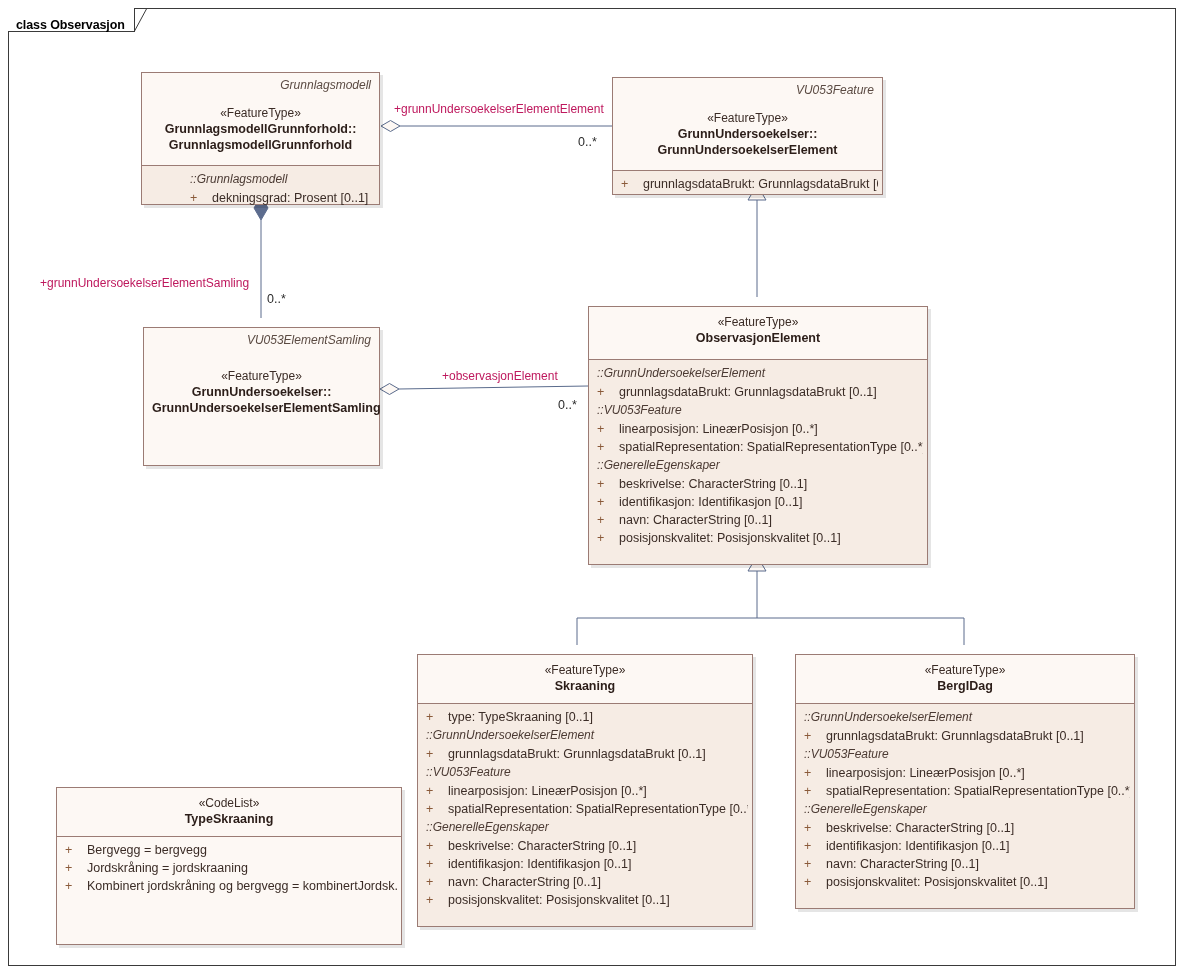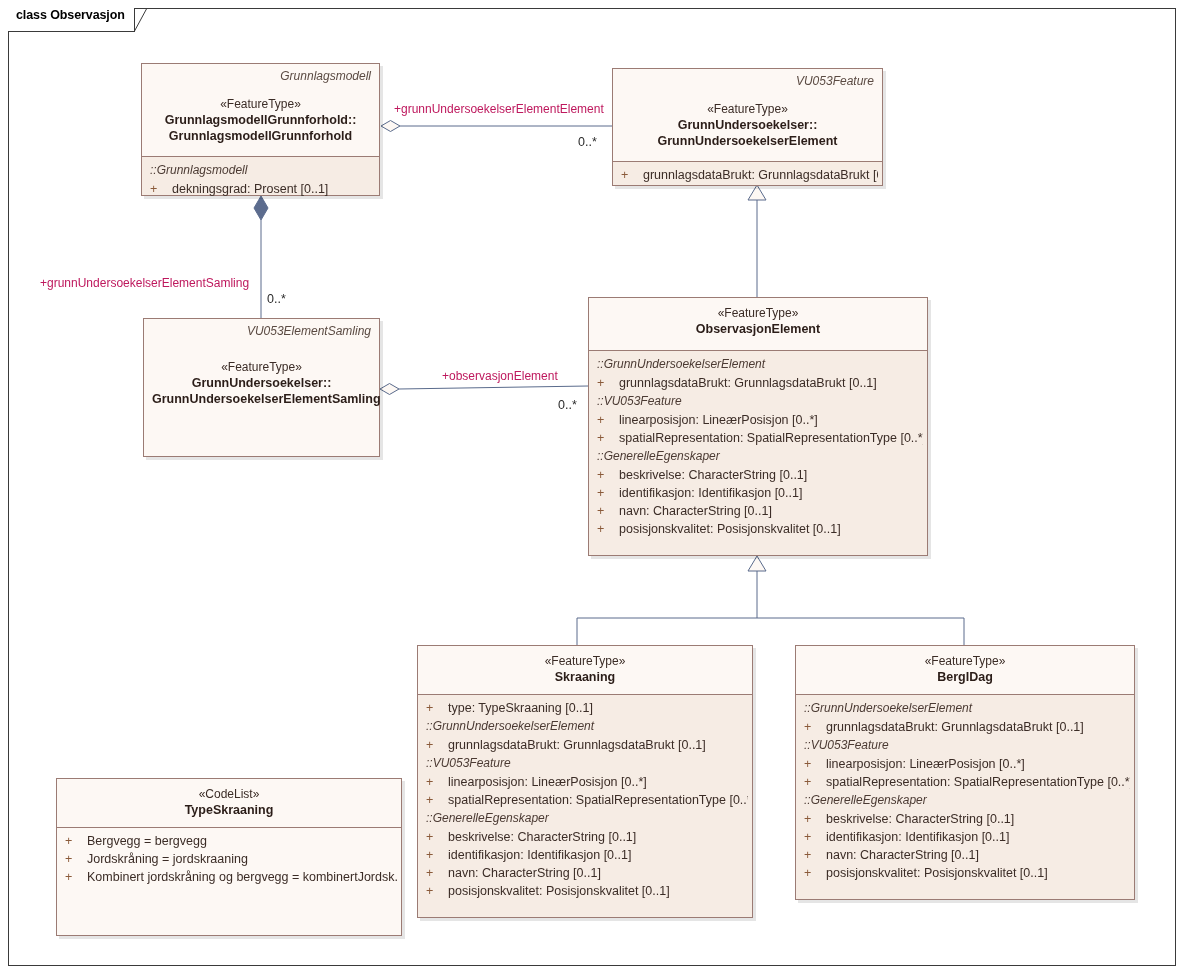--- a/index.html
+++ b/index.html
@@ -25,21 +25,21 @@
     background:transparent;
   }
   #frame-tab{
     position:absolute;
     left:8px; top:8px;
     height:24px;
     box-sizing:border-box;
     background:#ffffff;
     border-right:0;
     display:flex;
-    align-items:flex-start;
+    align-items:flex-end;
     padding:0 8px 0 8px;
   }
   #frame-tab .tab-box{
     position:absolute;
     left:0; top:0;
     width:100%; height:100%;
     border-bottom:1px solid #3a3a3a;
     border-right:1px solid #3a3a3a;
     box-sizing:border-box;
   }
@@ -60,20 +60,21 @@
 
   
   .uml{
     position:absolute;
     box-sizing:border-box;
     border:1px solid #9b7b74;
     background:#fdf8f4;
     box-shadow:3px 3px 0 0 rgba(0,0,0,0.10);
     font-size:12.5px;
     color:#3b2c26;
+    margin-top:9px;
   }
   .uml .head{
     box-sizing:border-box;
     background:#fdf8f4;
     padding:5px 8px 7px 8px;
     text-align:center;
     position:relative;
   }
   .uml .head .alias-row{
     text-align:right;
@@ -195,21 +196,21 @@
   <div class="mult" style="left:558px; top:398px;">0..*</div>
 
   <div class="uml" style="left:141px; top:63px; width:239px;">
     <div class="head" style="height:92px;">
       <div class="alias-row">Grunnlagsmodell</div>
       <div class="stereo" style="margin-top:12px;">«FeatureType»</div>
       <div class="cname">GrunnlagsmodellGrunnforhold::</div>
       <div class="cname">GrunnlagsmodellGrunnforhold</div>
     </div>
     <div class="sep"></div>
-    <div class="body" style="height:38px;">
+    <div class="body" style="height:38px;padding-left:40px;">
       <div class="grp">::Grunnlagsmodell</div>
       <div class="attr">
         <span class="vis">+</span>
         <span class="txt">dekningsgrad: Prosent [0..1]</span>
       </div>
     </div>
   </div>
 
   <div class="uml" style="left:612px; top:68px; width:271px;">
     <div class="head" style="height:92px;">

